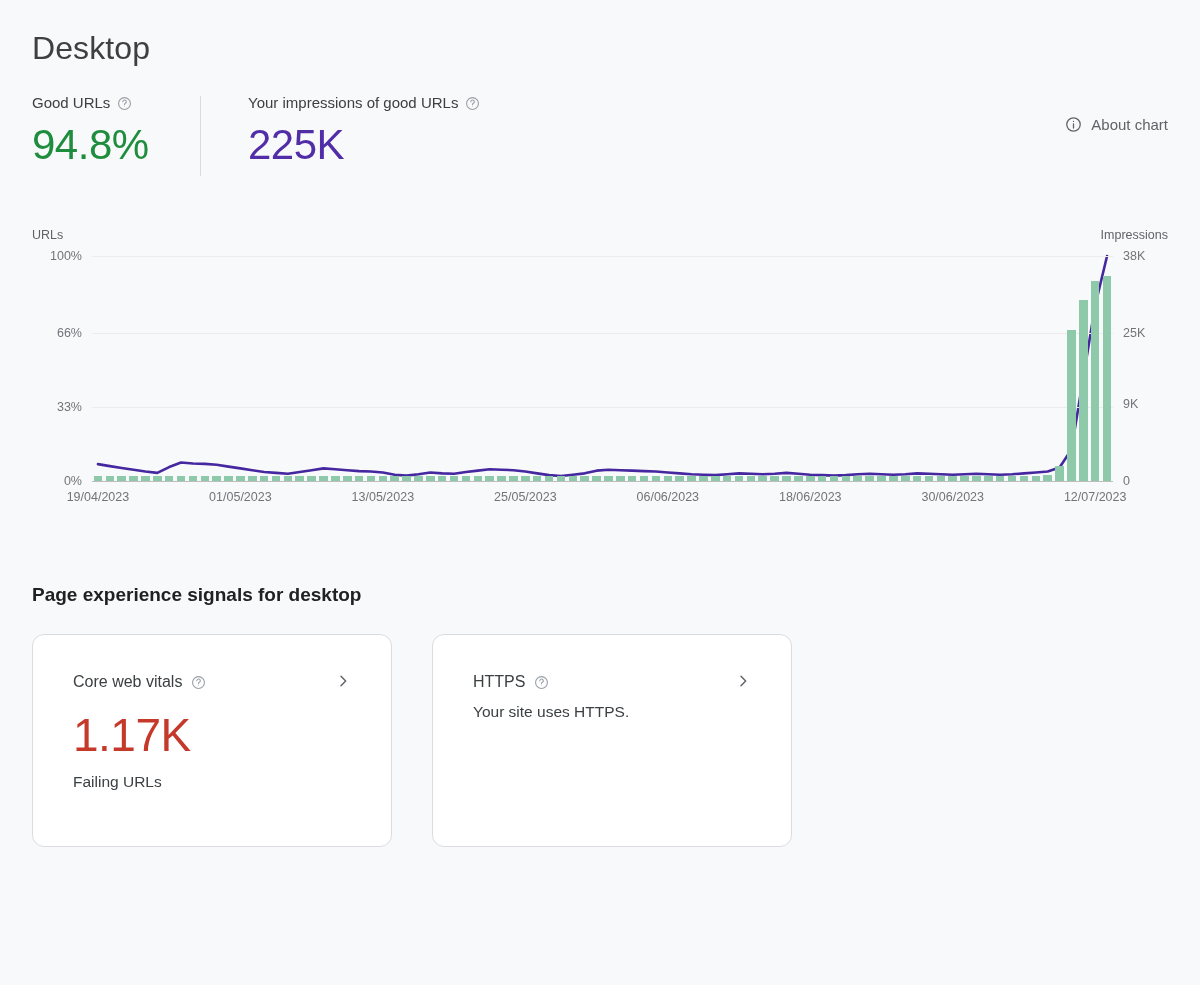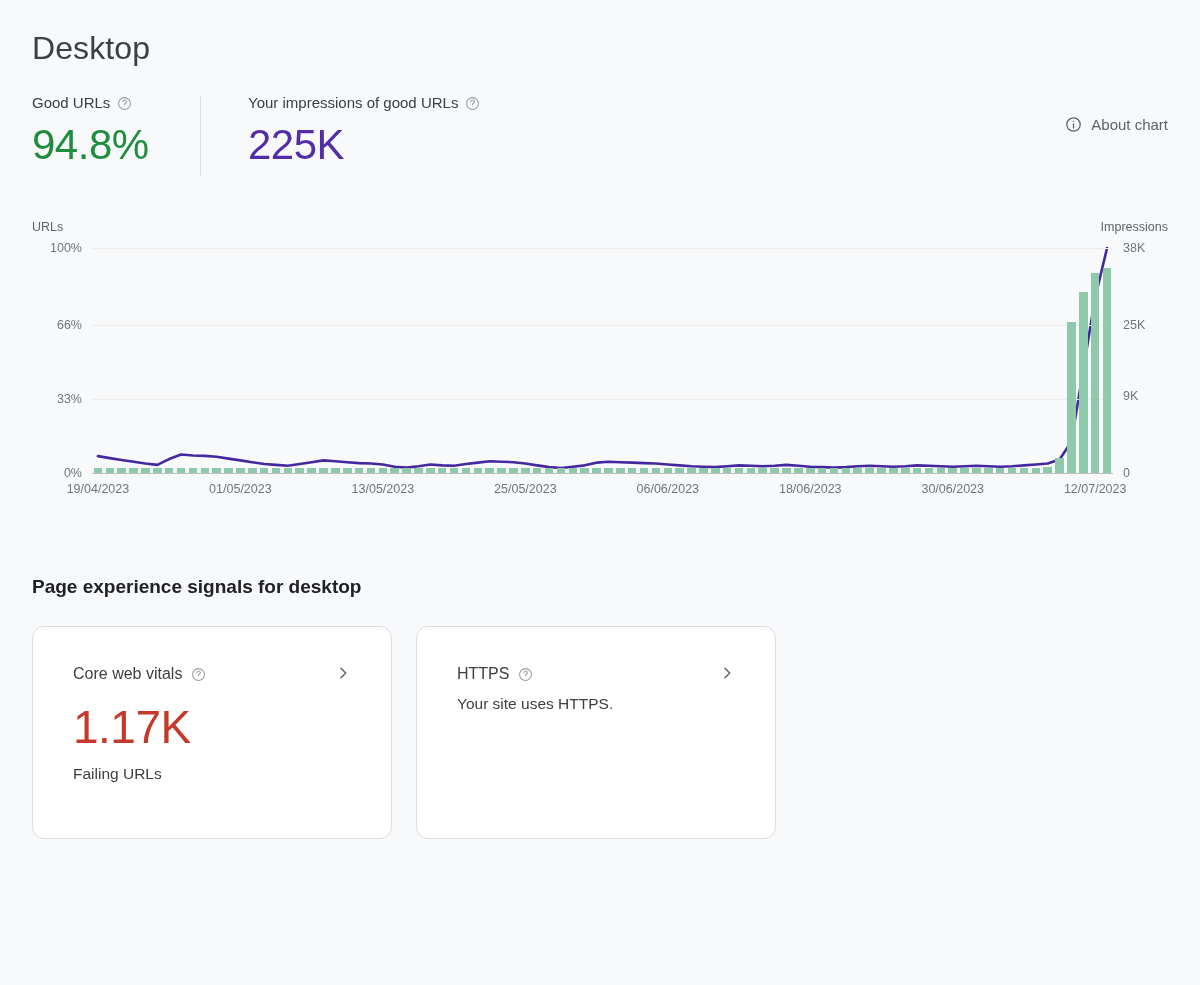--- a/index.html
+++ b/index.html
@@ -88,21 +88,21 @@
     font-size: 15px;
     color: #5f6368;
     cursor: pointer;
     white-space: nowrap;
   }
   .about-chart .info-icon { width: 17px; height: 17px; display:block; }
 
   
   .chart-block {
     position: relative;
-    margin-top: 26px;
+    margin-top: 34px;
     height: 300px;
   }
   .axis-title {
     position: absolute;
     font-size: 12.5px;
     color: #5f6368;
     top: 0;
   }
   .axis-title.left { left: 0; }
   .axis-title.right { right: 0; }
@@ -167,21 +167,21 @@
   
   .signals-title {
     font-size: 19px;
     font-weight: 700;
     color: #202124;
     margin: 0;
     padding-top: 56px;
   }
   .cards {
     display: flex;
-    gap: 24px;
+    gap: 40px;
     margin-top: 28px;
   }
   .card {
     box-sizing: border-box;
     width: 360px;
     height: 213px;
     background: #ffffff;
     border: 1px solid #dadce0;
     border-radius: 12px;
     padding: 38px 40px 0 40px;

